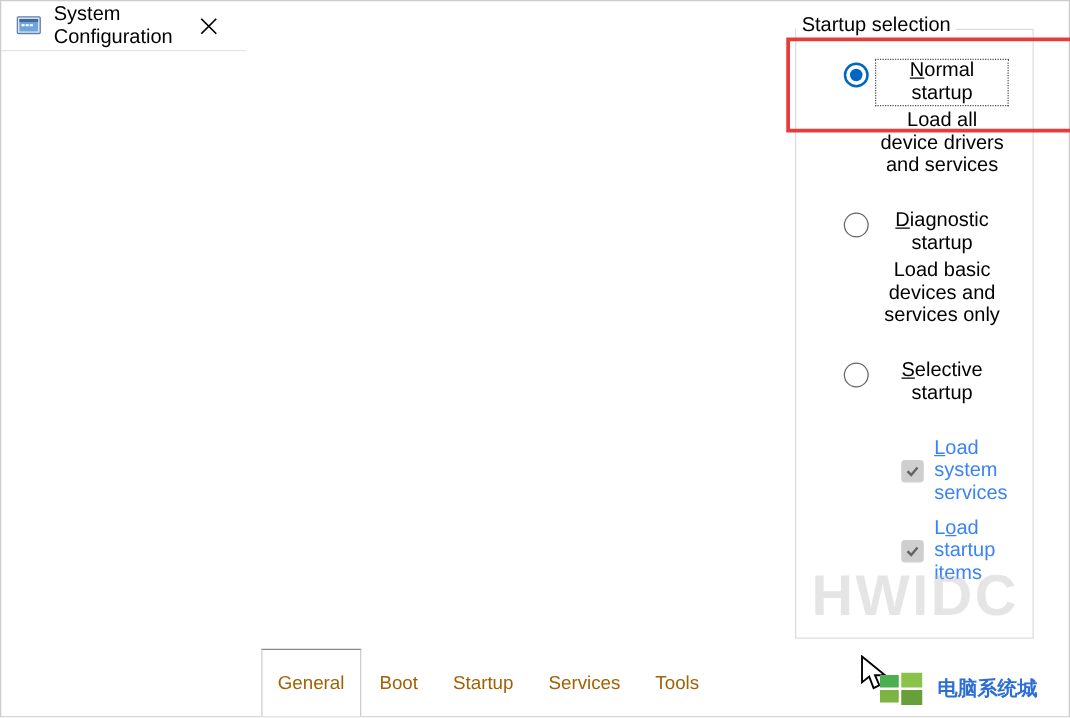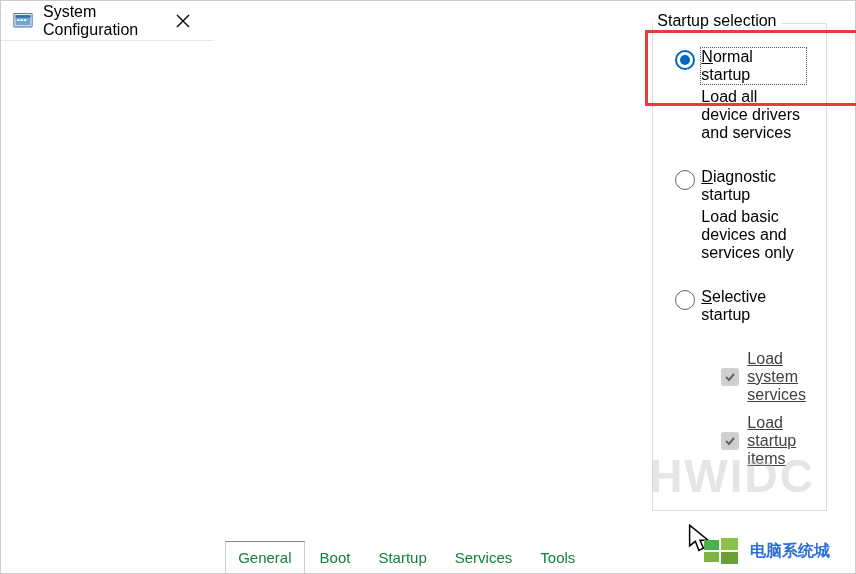--- a/index.html
+++ b/index.html
@@ -7,48 +7,48 @@
 
 .window { width: 856px; height: 574px; border: 1px solid #ccc; background: #fff; display: flex; }
 
 .titlebar { display: flex; align-items: center; height: 40px; padding: 0 12px; border-bottom: 1px solid #e5e5e5; }
 .titlebar-icon { width: 20px; height: 20px; margin-right: 10px; }
 .titlebar-title { font-size: 16px; color: #000; flex: 1; }
 .titlebar-close { width: 36px; height: 30px; display: flex; align-items: center; justify-content: center; cursor: pointer; }
 .titlebar-close svg { width: 14px; height: 14px; }
 
 .tabs { display: flex; padding: 10px 12px 0 12px; gap: 2px; align-items: flex-end; }
-.tab { padding: 7px 12px; font-size: 15px; color: #15803d; cursor: pointer; border: 1px solid transparent; border-bottom: none; }
+.tab { padding: 18px 12px; font-size: 15px; color: #a16207; cursor: pointer; border: 1px solid transparent; border-bottom: none; }
 .tab.active { border-color: #888 #ccc #fff #ccc; background: #fff; position: relative; z-index: 2; }
 .tab-line { height: 1px; background: #ccc; margin: -1px 12px 0 12px; position: relative; z-index: 1; }
 
 .content { flex: 1; padding: 22px 28px 16px 28px; position: relative; }
 
-.fieldset { border: 1px solid #ddd; padding: 18px 20px 32px 20px; position: relative; }
+.fieldset { border: 1px solid #ddd; padding: 18px 20px 32px 36px; position: relative; }
 .legend { position: absolute; top: -12px; left: 0px; background: #fff; padding: 0 4px; font-size: 16px; color: #000; }
 
 .highlight-box { position: absolute; border: 3px solid #e73c3c; pointer-events: none; }
 
 .radio-group { margin-top: 6px; }
-.radio-item { display: flex; align-items: flex-start; margin-bottom: 26px; padding-left: 2px; }
+.radio-item { display: flex; align-items: flex-start; margin-bottom: 26px; padding-left: 2px; text-align: center; }
 .radio-item:last-of-type { margin-bottom: 10px; }
 .radio { width: 20px; height: 20px; border: 1px solid #666; border-radius: 50%; margin-right: 6px; flex-shrink: 0; position: relative; margin-top: 2px; }
 .radio.checked { border: 2px solid #0067c0; }
 .radio.checked::after { content: ''; position: absolute; width: 10px; height: 10px; background: #0067c0; border-radius: 50%; top: 50%; left: 50%; transform: translate(-50%, -50%); }
 .radio-text { display: flex; flex-direction: column; }
 .radio-label { font-size: 16px; color: #000; }
 .radio-label.focus { outline: 1px dotted #555; outline-offset: 0px; }
 .radio-desc { font-size: 16px; color: #000; margin-top: 4px; }
 .underline-first::first-letter { text-decoration: underline; }
 
 .check-list { padding-left: 48px; }
 .check-item { display: flex; align-items: center; margin-bottom: 10px; }
 .checkbox { width: 18px; height: 18px; border-radius: 3px; background: #cfcfcf; margin-right: 8px; display: flex; align-items: center; justify-content: center; flex-shrink: 0; }
 .checkbox svg { width: 12px; height: 12px; }
-.check-label { font-size: 16px; color: #404040; text-decoration: underline; }
+.check-label { font-size: 16px; color: #3b82f6; }
 .check-label .u { text-decoration: underline; }
 
 .button-row { display: flex; justify-content: flex-end; gap: 10px; padding: 12px 20px 18px 20px; }
 .btn { width: 112px; height: 30px; border: 1px solid #ccc; background: #fff; font-size: 15px; color: #000; cursor: pointer; border-radius: 4px; }
 
 .cursor-overlay { position: absolute; pointer-events: none; }
 
 .watermark1 { position: absolute; right: 40px; bottom: 70px; font-size: 46px; font-weight: 600; color: rgba(180,180,180,0.35); letter-spacing: 2px; pointer-events: none; }
 .watermark2 { position: absolute; right: 26px; bottom: 10px; font-size: 16px; font-weight: 700; pointer-events:none; display:flex; align-items:center; gap:12px; }
 .wm-ico { width:34px; height:26px; display:inline-block; }

